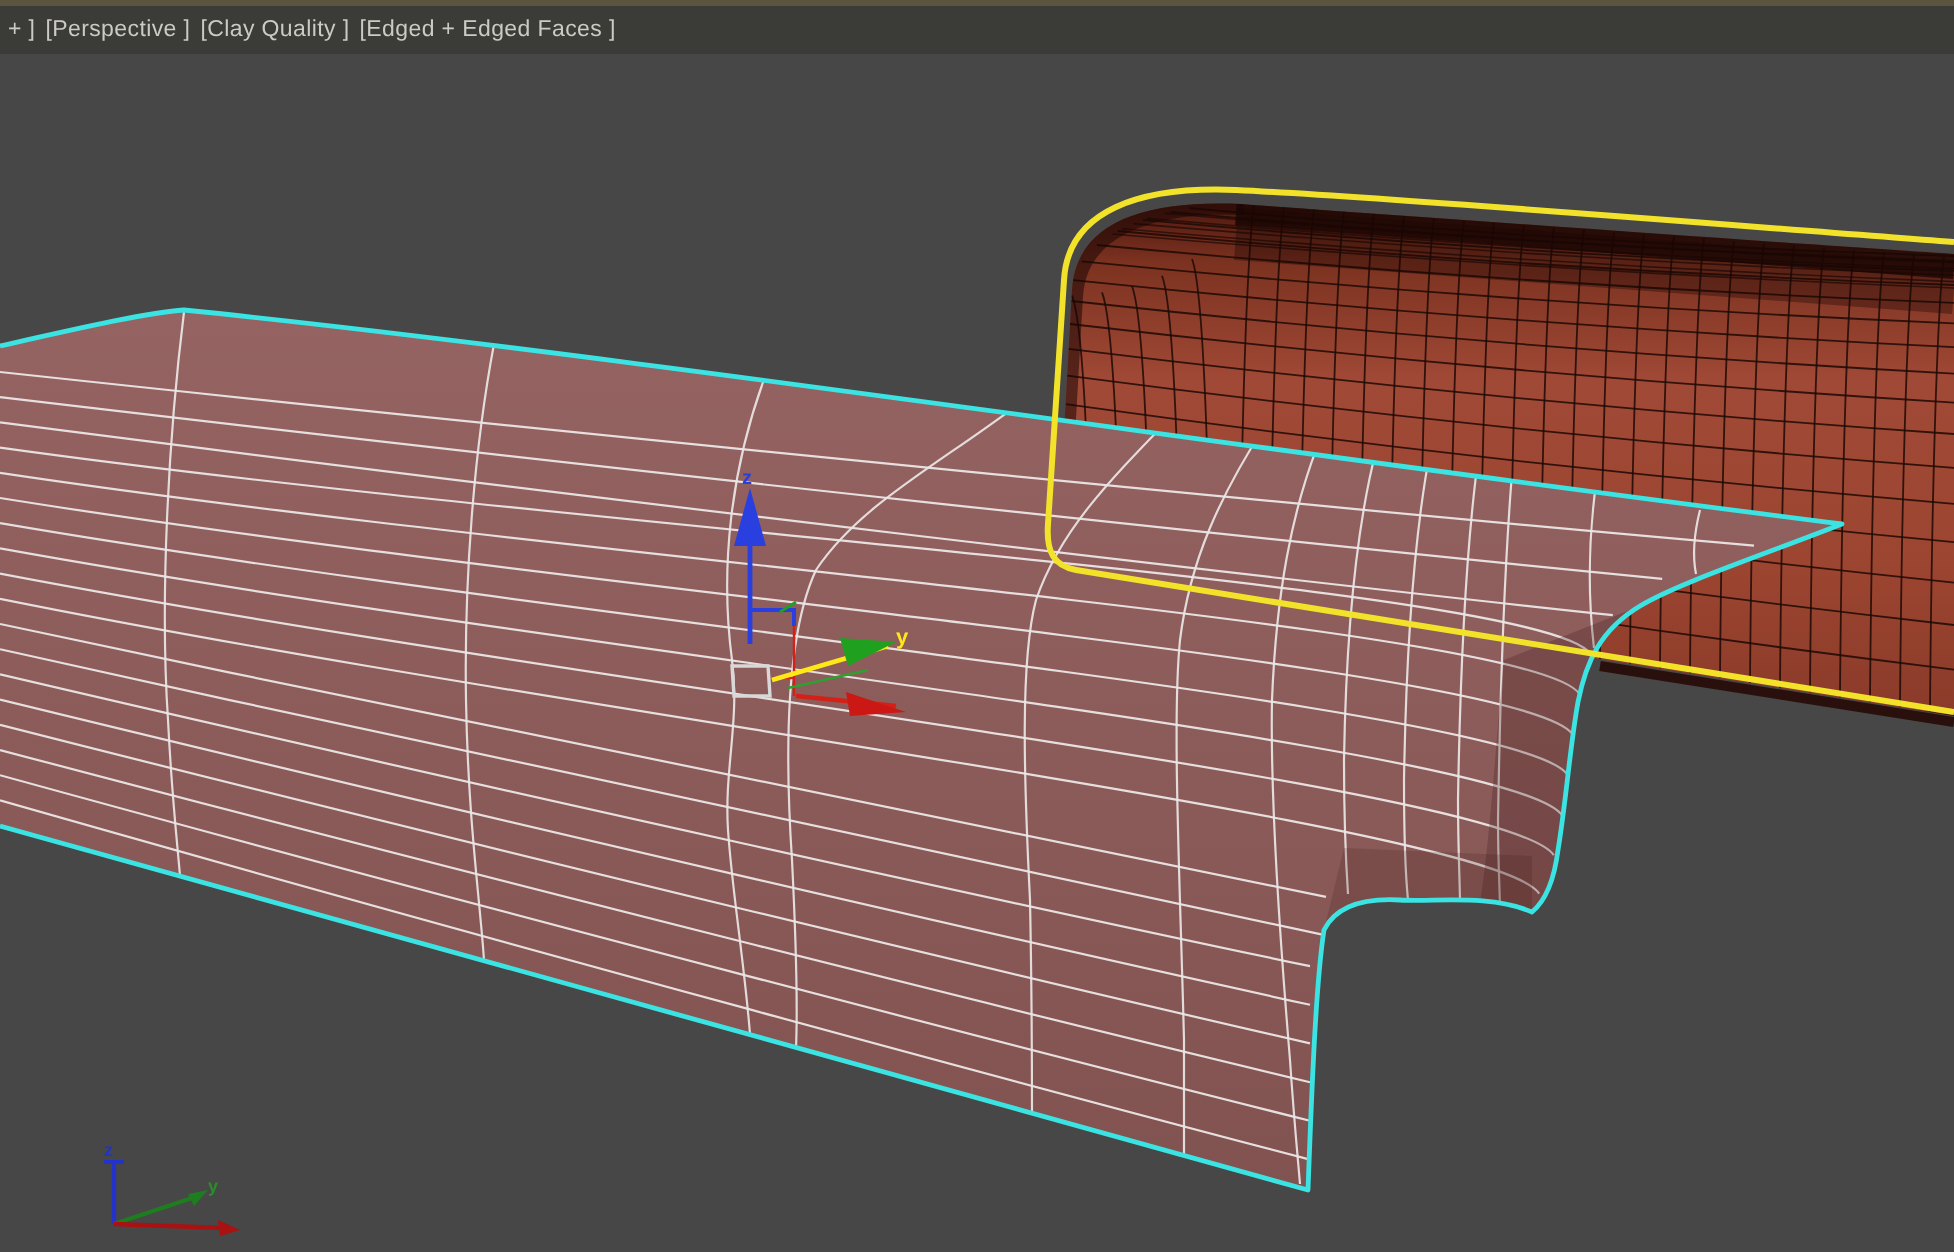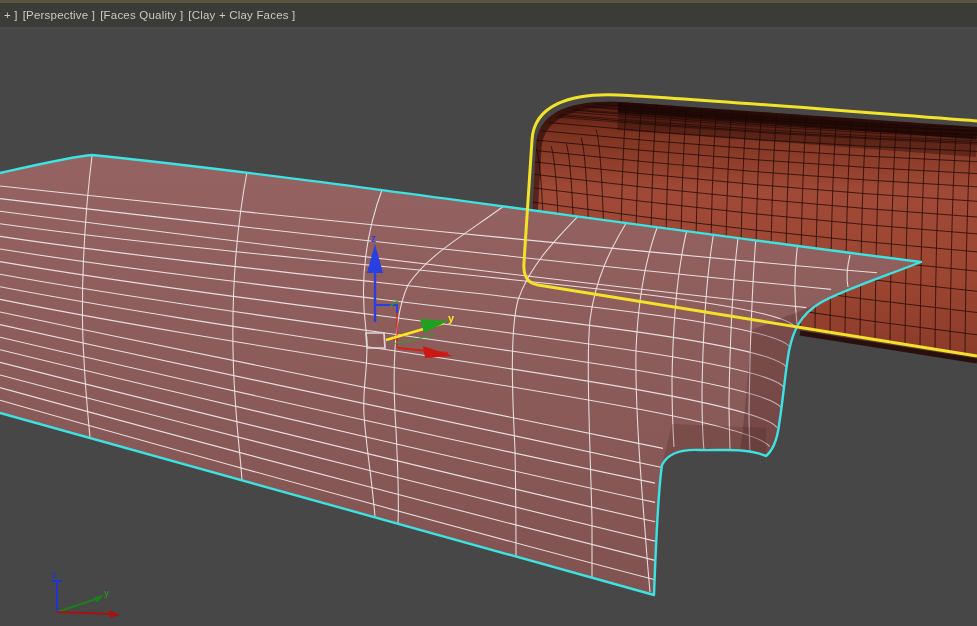--- a/index.html
+++ b/index.html
@@ -189,16 +189,16 @@
       <text x="104" y="596" font-size="9" font-weight="bold" fill="#2a8f2a">y</text>
       <line x1="57" y1="612" x2="112" y2="614" stroke="#aa1111" stroke-width="2.2"></line>
       <polygon points="120,615 109,610 110,618" fill="#aa1111"></polygon>
     </g>
   </svg>
 
   <div id="topbar-strip" style="background: rgb(91, 85, 64);"></div>
   <div id="topbar" style="background: rgb(59, 59, 55); color: rgb(203, 203, 195);">
     <span class="lbl">+ ]</span>
     <span class="lbl">[Perspective ]</span>
-    <span class="lbl">[Faces Quality ]</span>
-    <span class="lbl">[Clay + Clay Faces ]</span>
+    <span class="lbl">[Clay Quality ]</span>
+    <span class="lbl">[Edged + Edged Faces ]</span>
   </div>
 </div>
 
 </body></html>

